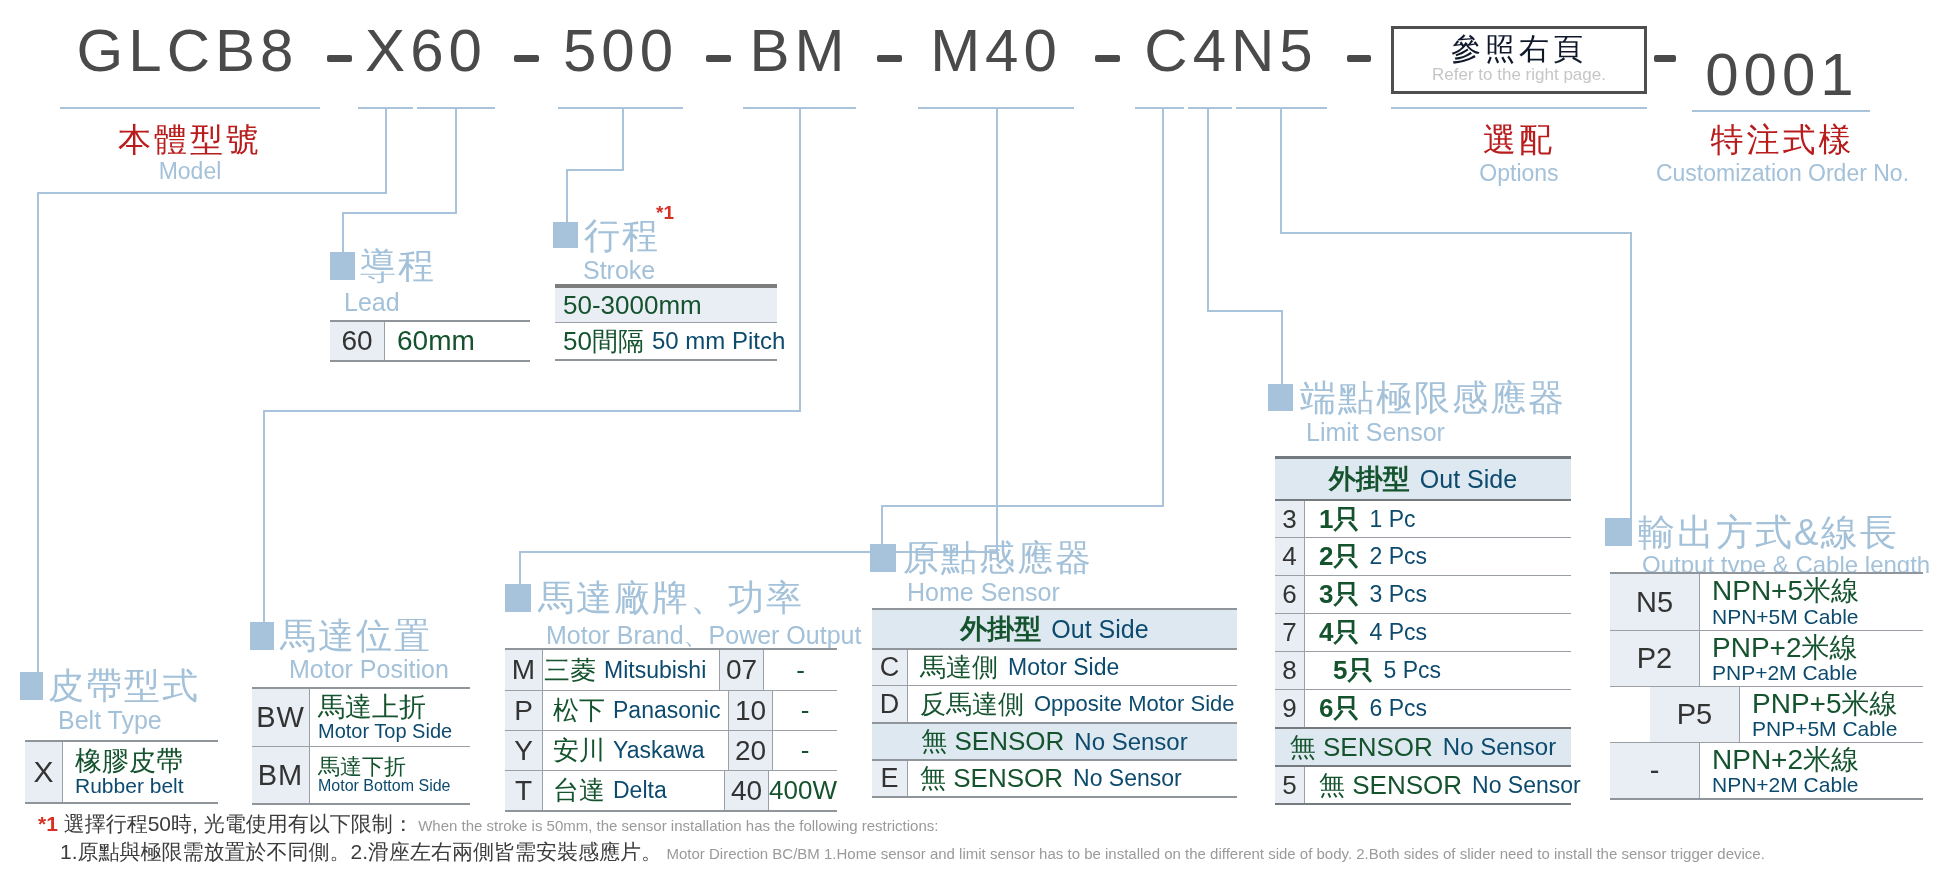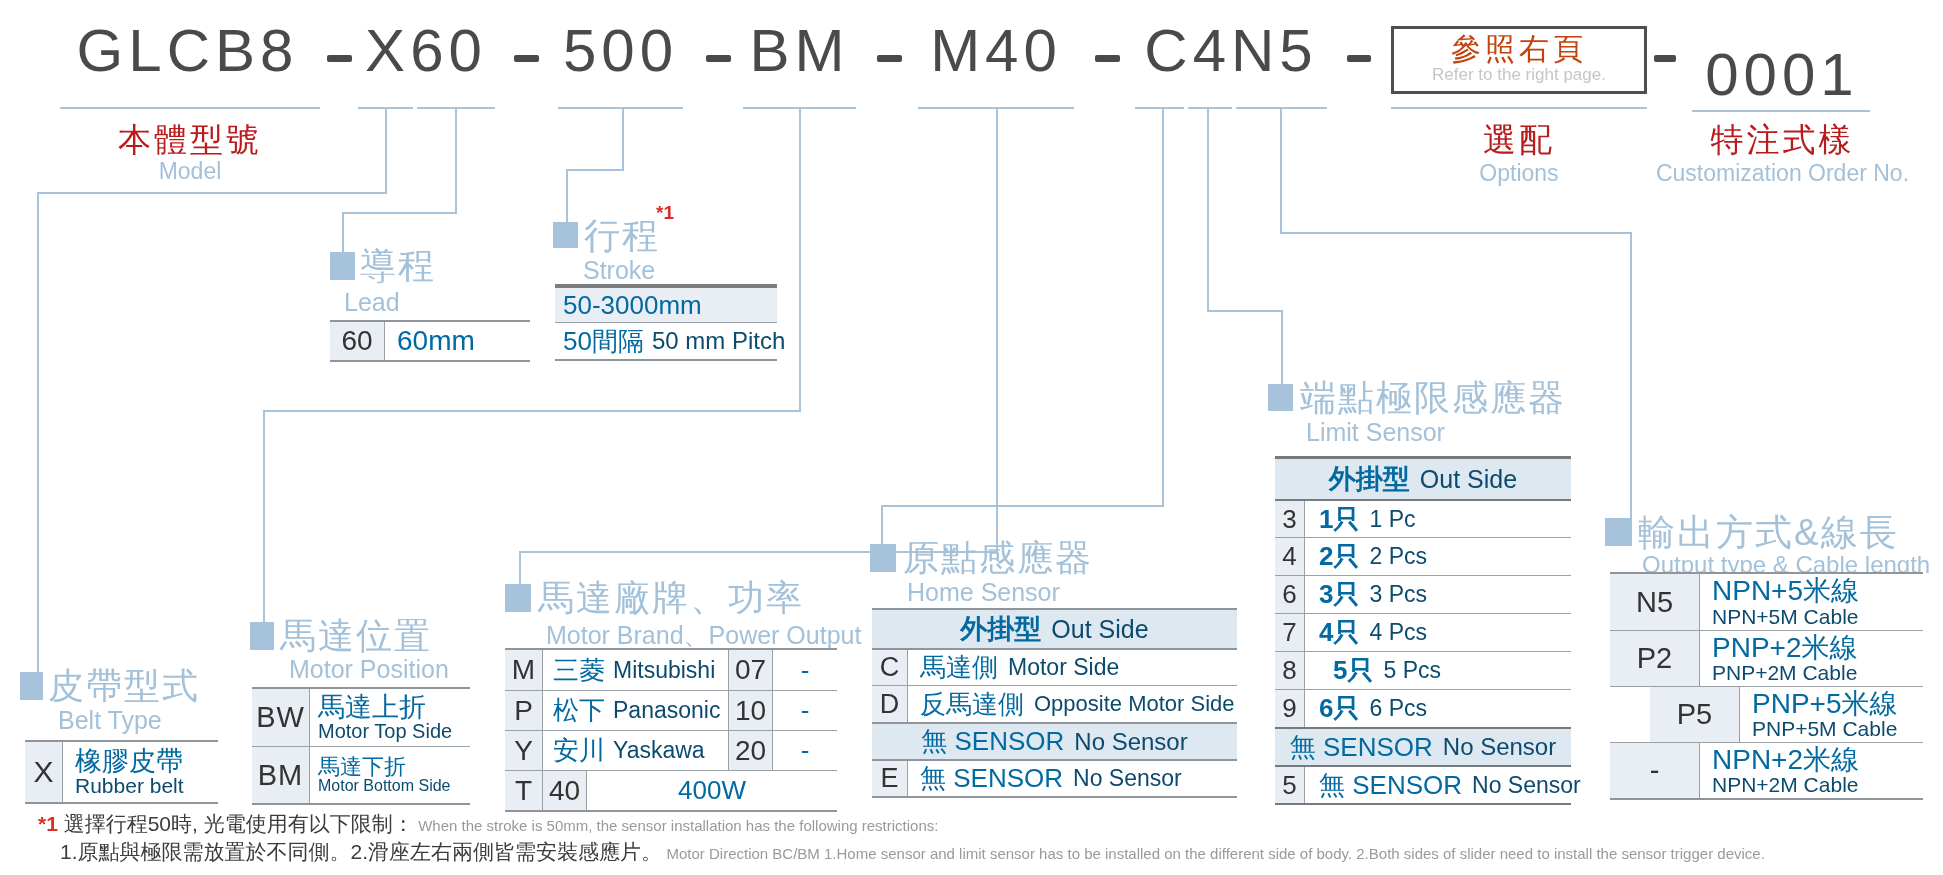--- a/index.html
+++ b/index.html
@@ -19,27 +19,27 @@
   .sec-cn{color:#a3c1d9;font-size:36px;letter-spacing:2px;white-space:nowrap;}
   .sec-en{color:#a3c1d9;font-size:25px;white-space:nowrap;}
   .red{color:#d93025;}
   
   .tbl{position:absolute;border-top:2px solid #8f959b;border-bottom:2px solid #8f959b;background:#fff;}
   .row{display:flex;align-items:center;box-sizing:border-box;}
   .row + .row{border-top:1px solid #9aa0a6;}
   .ccode{background:#e9eef4;align-self:stretch;display:flex;align-items:center;
          justify-content:center;border-right:1px solid #9aa0a6;color:#333;
          box-sizing:border-box;flex:0 0 auto;}
-  .cmain{color:#0369a1;white-space:nowrap;}
+  .cmain{color:#14532d;white-space:nowrap;}
   .csub{color:#0c4a6e;white-space:nowrap;}
   .hdr{background:#dee8f0;justify-content:center;}
   .stack{display:flex;flex-direction:column;justify-content:center;line-height:1.05;padding-left:12px;}
   
   .optbox{border:3px solid #4f4f4f;display:flex;flex-direction:column;align-items:center;justify-content:center;}
-  .optbox .cn{color:#c2410c;font-size:30px;letter-spacing:4px;line-height:1;}
+  .optbox .cn{color:#0f172a;font-size:30px;letter-spacing:4px;line-height:1;}
   .optbox .en{color:#c6c6c6;font-size:17px;line-height:1.3;}
   
   .fn{white-space:nowrap;}
   .fn .zh{color:#3c3c3c;font-size:21px;}
   .fn .en{color:#9a9a9a;font-size:15px;}
 </style>
 </head>
 <body>
 
 <div class="abs code" style="left:55px;top:16px;width:265px;">GLCB8</div>
@@ -168,21 +168,21 @@
     </div>
   </div>
 </div>
 
 <div class="abs sq" style="left:505px;top:584px;width:26px;height:28px;"></div>
 <div class="abs sec-cn" style="left:538px;top:574px;">馬達廠牌、功率</div>
 <div class="abs sec-en" style="left:546px;top:619px;">Motor Brand、Power Output</div>
 <div class="tbl" style="left:505px;top:648px;width:332px;">
   <div class="row" style="height:40px;">
     <div class="ccode" style="width:38px;font-size:28px;">M</div>
-    <div style="width:175px;padding-left:10px;border-right:1px solid #9aa0a6;align-self:stretch;display:flex;align-items:center;gap:8px;">
+    <div style="width:175px;padding-left:1px;border-right:1px solid #9aa0a6;align-self:stretch;display:flex;align-items:center;gap:8px;">
       <span class="cmain" style="font-size:26px;">三菱</span>
       <span class="csub" style="font-size:23px;">Mitsubishi</span>
     </div>
     <div class="ccode" style="width:44px;font-size:28px;">07</div>
     <div class="cmain" style="flex:1;text-align:center;font-size:26px;">-</div>
   </div>
   <div class="row" style="height:40px;">
     <div class="ccode" style="width:38px;font-size:28px;">P</div>
     <div style="width:175px;padding-left:10px;border-right:1px solid #9aa0a6;align-self:stretch;display:flex;align-items:center;gap:8px;">
       <span class="cmain" style="font-size:26px;">松下</span>
@@ -195,20 +195,24 @@
     <div class="ccode" style="width:38px;font-size:28px;">Y</div>
     <div style="width:175px;padding-left:10px;border-right:1px solid #9aa0a6;align-self:stretch;display:flex;align-items:center;gap:8px;">
       <span class="cmain" style="font-size:26px;">安川</span>
       <span class="csub" style="font-size:23px;">Yaskawa</span>
     </div>
     <div class="ccode" style="width:44px;font-size:28px;">20</div>
     <div class="cmain" style="flex:1;text-align:center;font-size:26px;">-</div>
   </div>
   <div class="row" style="height:40px;">
     <div class="ccode" style="width:38px;font-size:28px;">T</div>
+    <div style="width:175px;padding-left:10px;border-right:1px solid #9aa0a6;align-self:stretch;display:flex;align-items:center;gap:8px;">
+      <span class="cmain" style="font-size:26px;">台達</span>
+      <span class="csub" style="font-size:23px;">Delta</span>
+    </div>
     <div class="ccode" style="width:44px;font-size:28px;">40</div>
     <div class="cmain" style="flex:1;text-align:center;font-size:26px;">400W</div>
   </div>
 </div>
 
 <div class="abs sq" style="left:870px;top:544px;width:26px;height:28px;"></div>
 <div class="abs sec-cn" style="left:903px;top:534px;">原點感應器</div>
 <div class="abs sec-en" style="left:907px;top:578px;">Home Sensor</div>
 <div class="tbl" style="left:872px;top:608px;width:365px;">
   <div class="row hdr" style="height:38px;gap:10px;">

